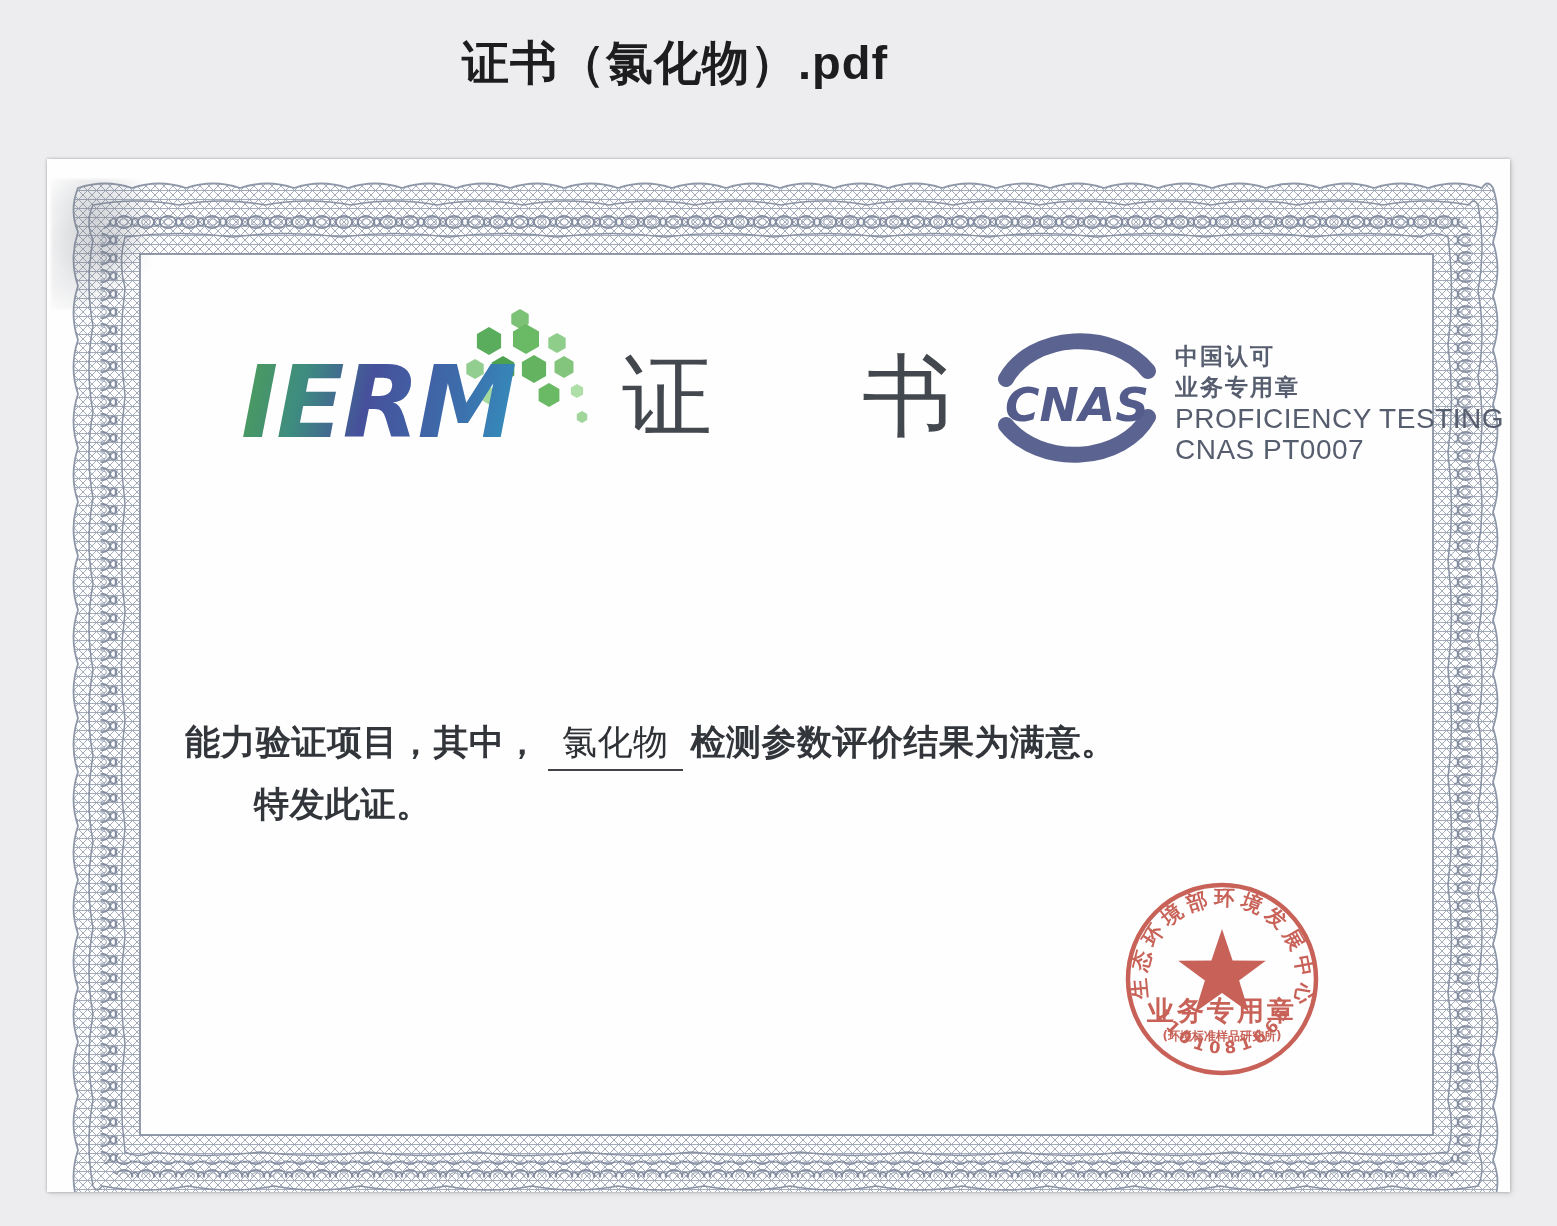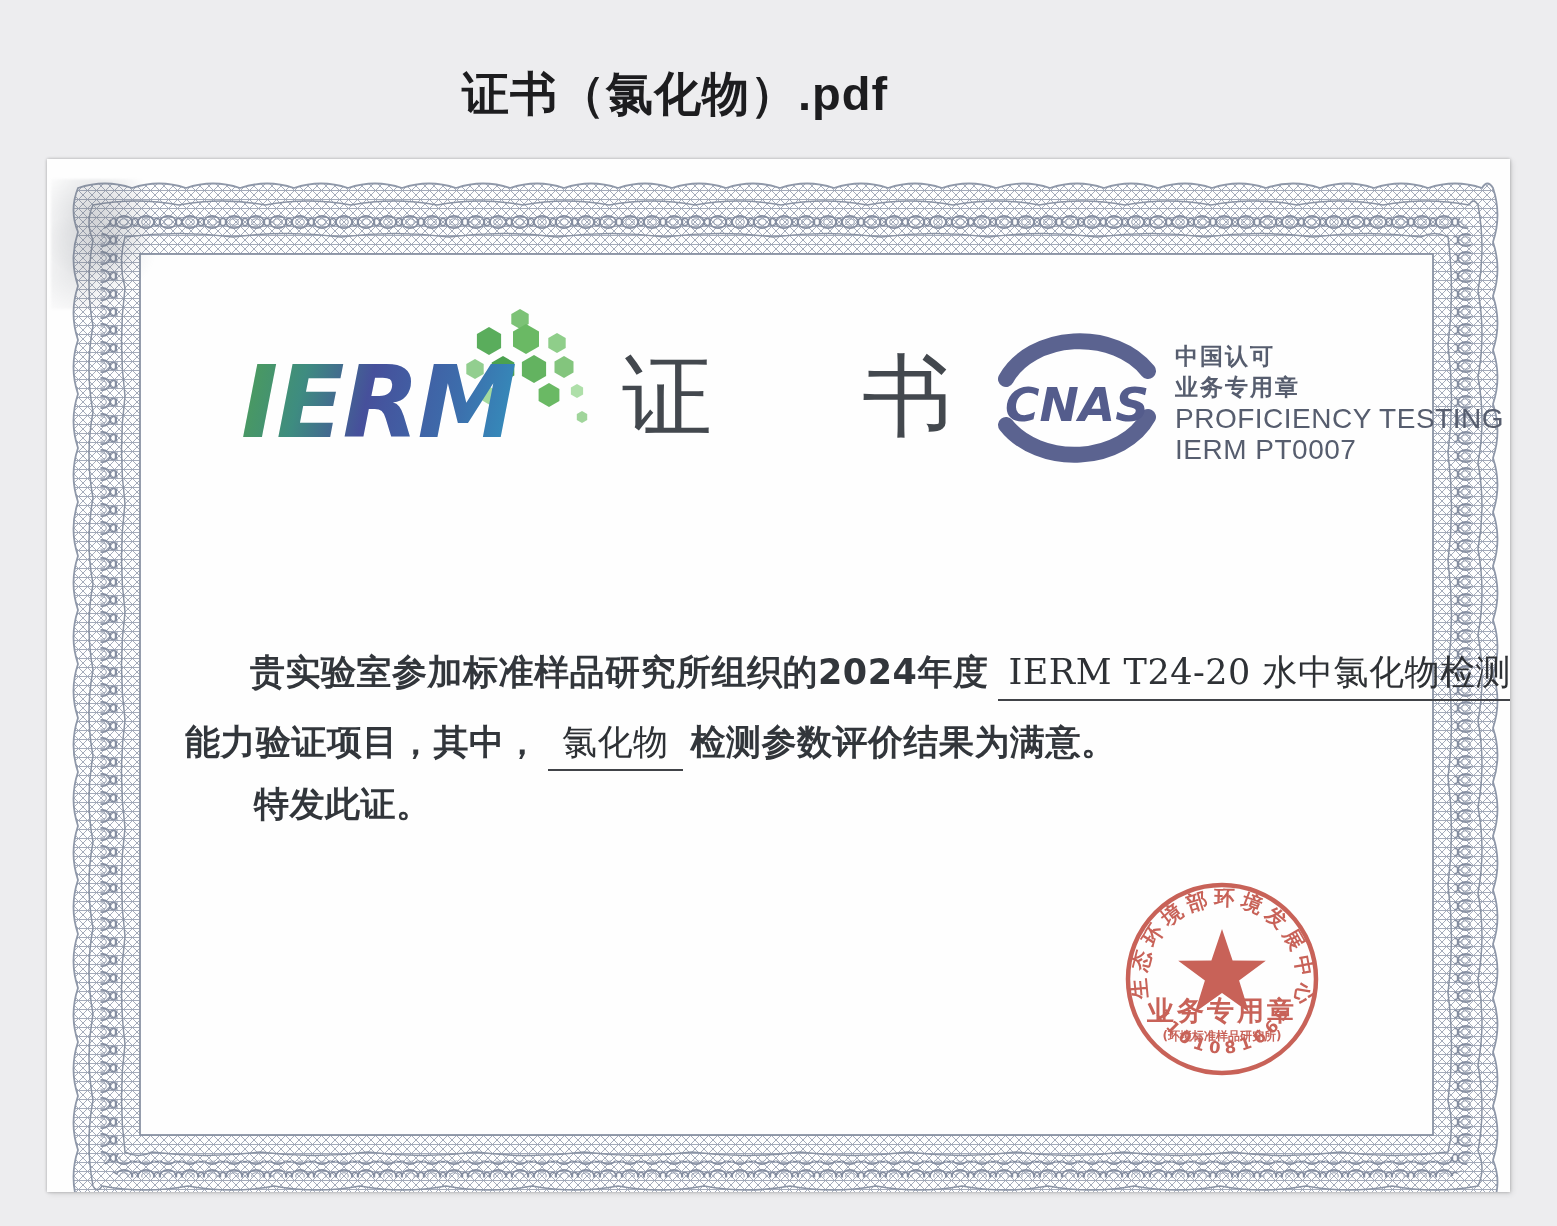--- a/index.html
+++ b/index.html
@@ -4,21 +4,21 @@
 <style>
   html,body{margin:0;padding:0;}
   body{
     width:1557px;height:1226px;
     background:#ededef;
     font-family:"Liberation Sans","DejaVu Sans",sans-serif;
     position:relative;overflow:hidden;
   }
   .titlebar{
     position:absolute;left:0;top:0;width:1350px;height:127px;
-    display:flex;align-items:center;justify-content:center;margin-top:31px;
+    display:flex;align-items:center;justify-content:center;
   }
   .file-title{
     font-size:47px;font-weight:700;color:#1d1d1f;margin:0;
     letter-spacing:1px;
   }
   .page{
     position:absolute;left:47px;top:127px;width:1463px;height:1033px;
     background:#fefefe;
     box-shadow:0 0 3px rgba(0,0,0,.28), 2px 2px 6px rgba(0,0,0,.10);
     overflow:hidden;
@@ -142,25 +142,24 @@
   <svg class="cnas-logo" width="170" height="140" viewBox="0 0 170 140">
     <path d="M14 50 A 80 62 0 0 1 156 42" fill="none" stroke="#5b6390" stroke-width="16" stroke-linecap="round"></path>
     <path d="M14 96 A 80 62 0 0 0 156 88" fill="none" stroke="#5b6390" stroke-width="16" stroke-linecap="round"></path>
     <text x="85" y="92" text-anchor="middle" font-size="47" font-weight="800" font-style="italic" font-family="'DejaVu Sans','Liberation Sans',sans-serif" fill="#545c8c">CNAS</text>
   </svg>
 
   <div class="cnas-lines">
     <div class="zh">中国认可</div>
     <div class="zh">业务专用章</div>
     <div class="en">PROFICIENCY TESTING</div>
-    <div class="en">IERM PT0007</div>
+    <div class="en">CNAS PT0007</div>
   </div>
 
 
-  <div class="body-line l1"><span>贵实验室参加标准样品研究所组织的2024年度</span><span class="fill-field f1">IERM T24-20 水中氯化物检测</span></div>
 
   <div class="body-line l3">特发此证。</div>
 
   <div class="body-line l2"><span>能力验证项目，其中，</span><span class="fill-field f2">氯化物</span><span>检测参数评价结果为满意。</span></div>
 
   <svg class="seal-svg" width="205" height="205" viewBox="0 0 205 205">
     <defs>
       <path id="sealTopArc" d="M29 125 A 76 76 0 1 1 175 125" fill="none"></path>
       <path id="sealBotArc" d="M33 131 A 75 75 0 0 0 171 131" fill="none"></path>
     </defs>

